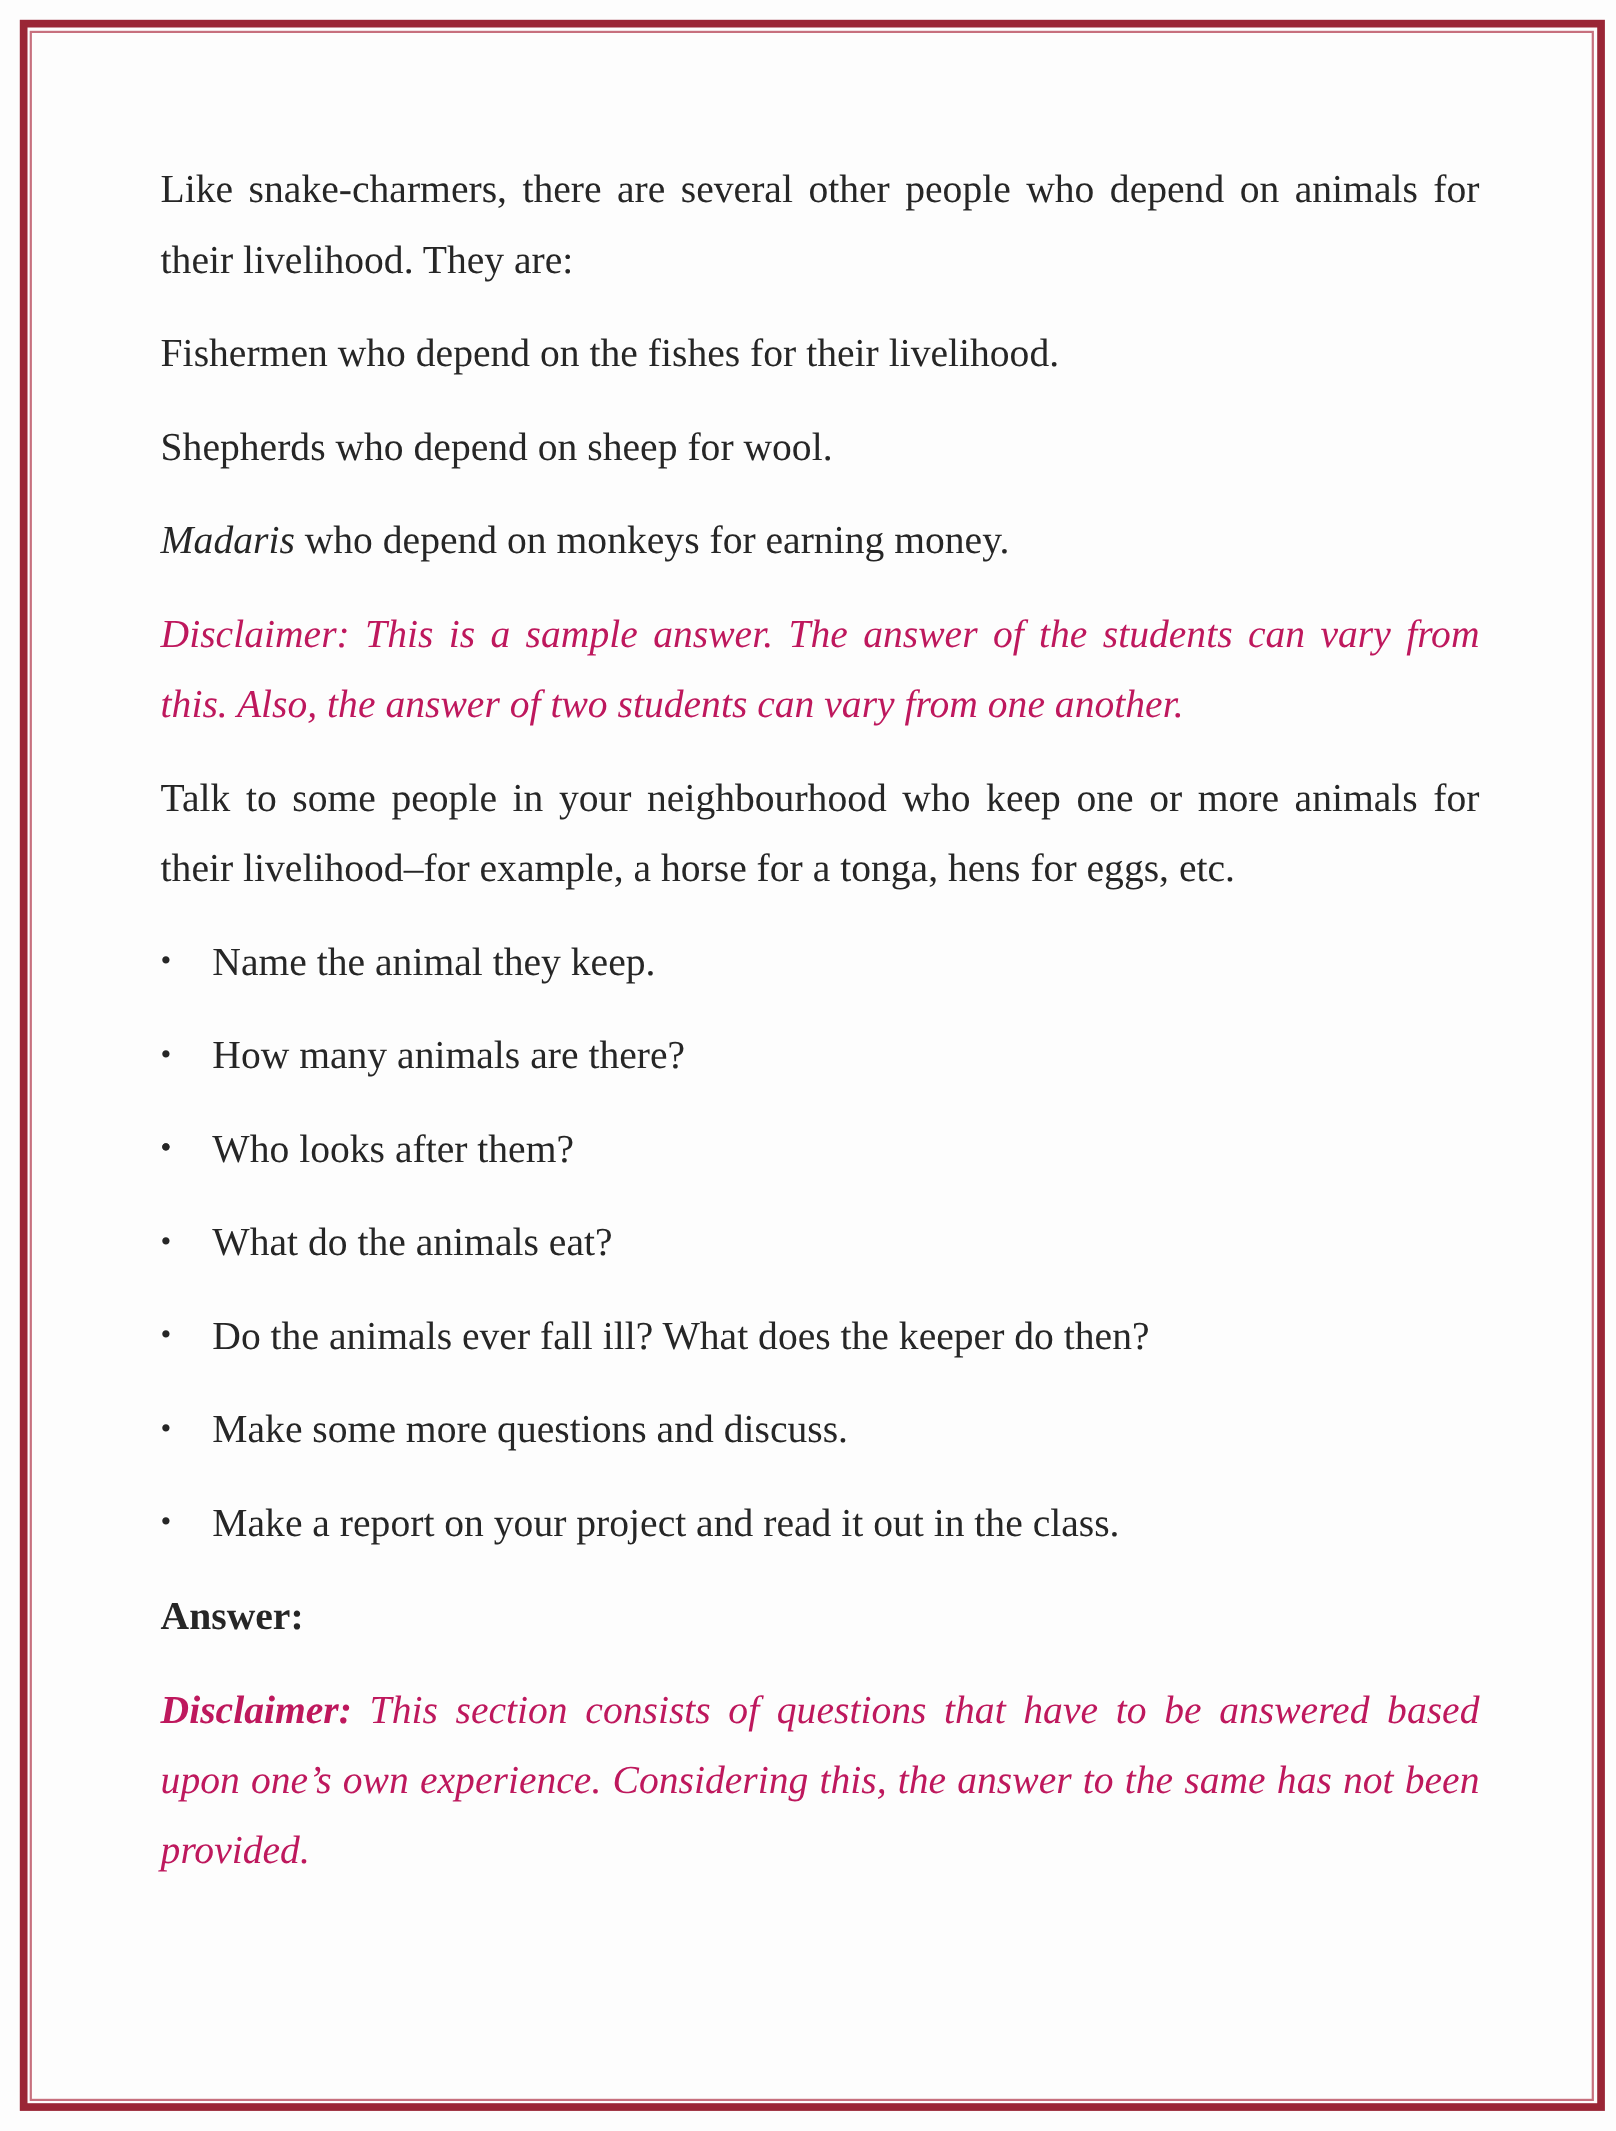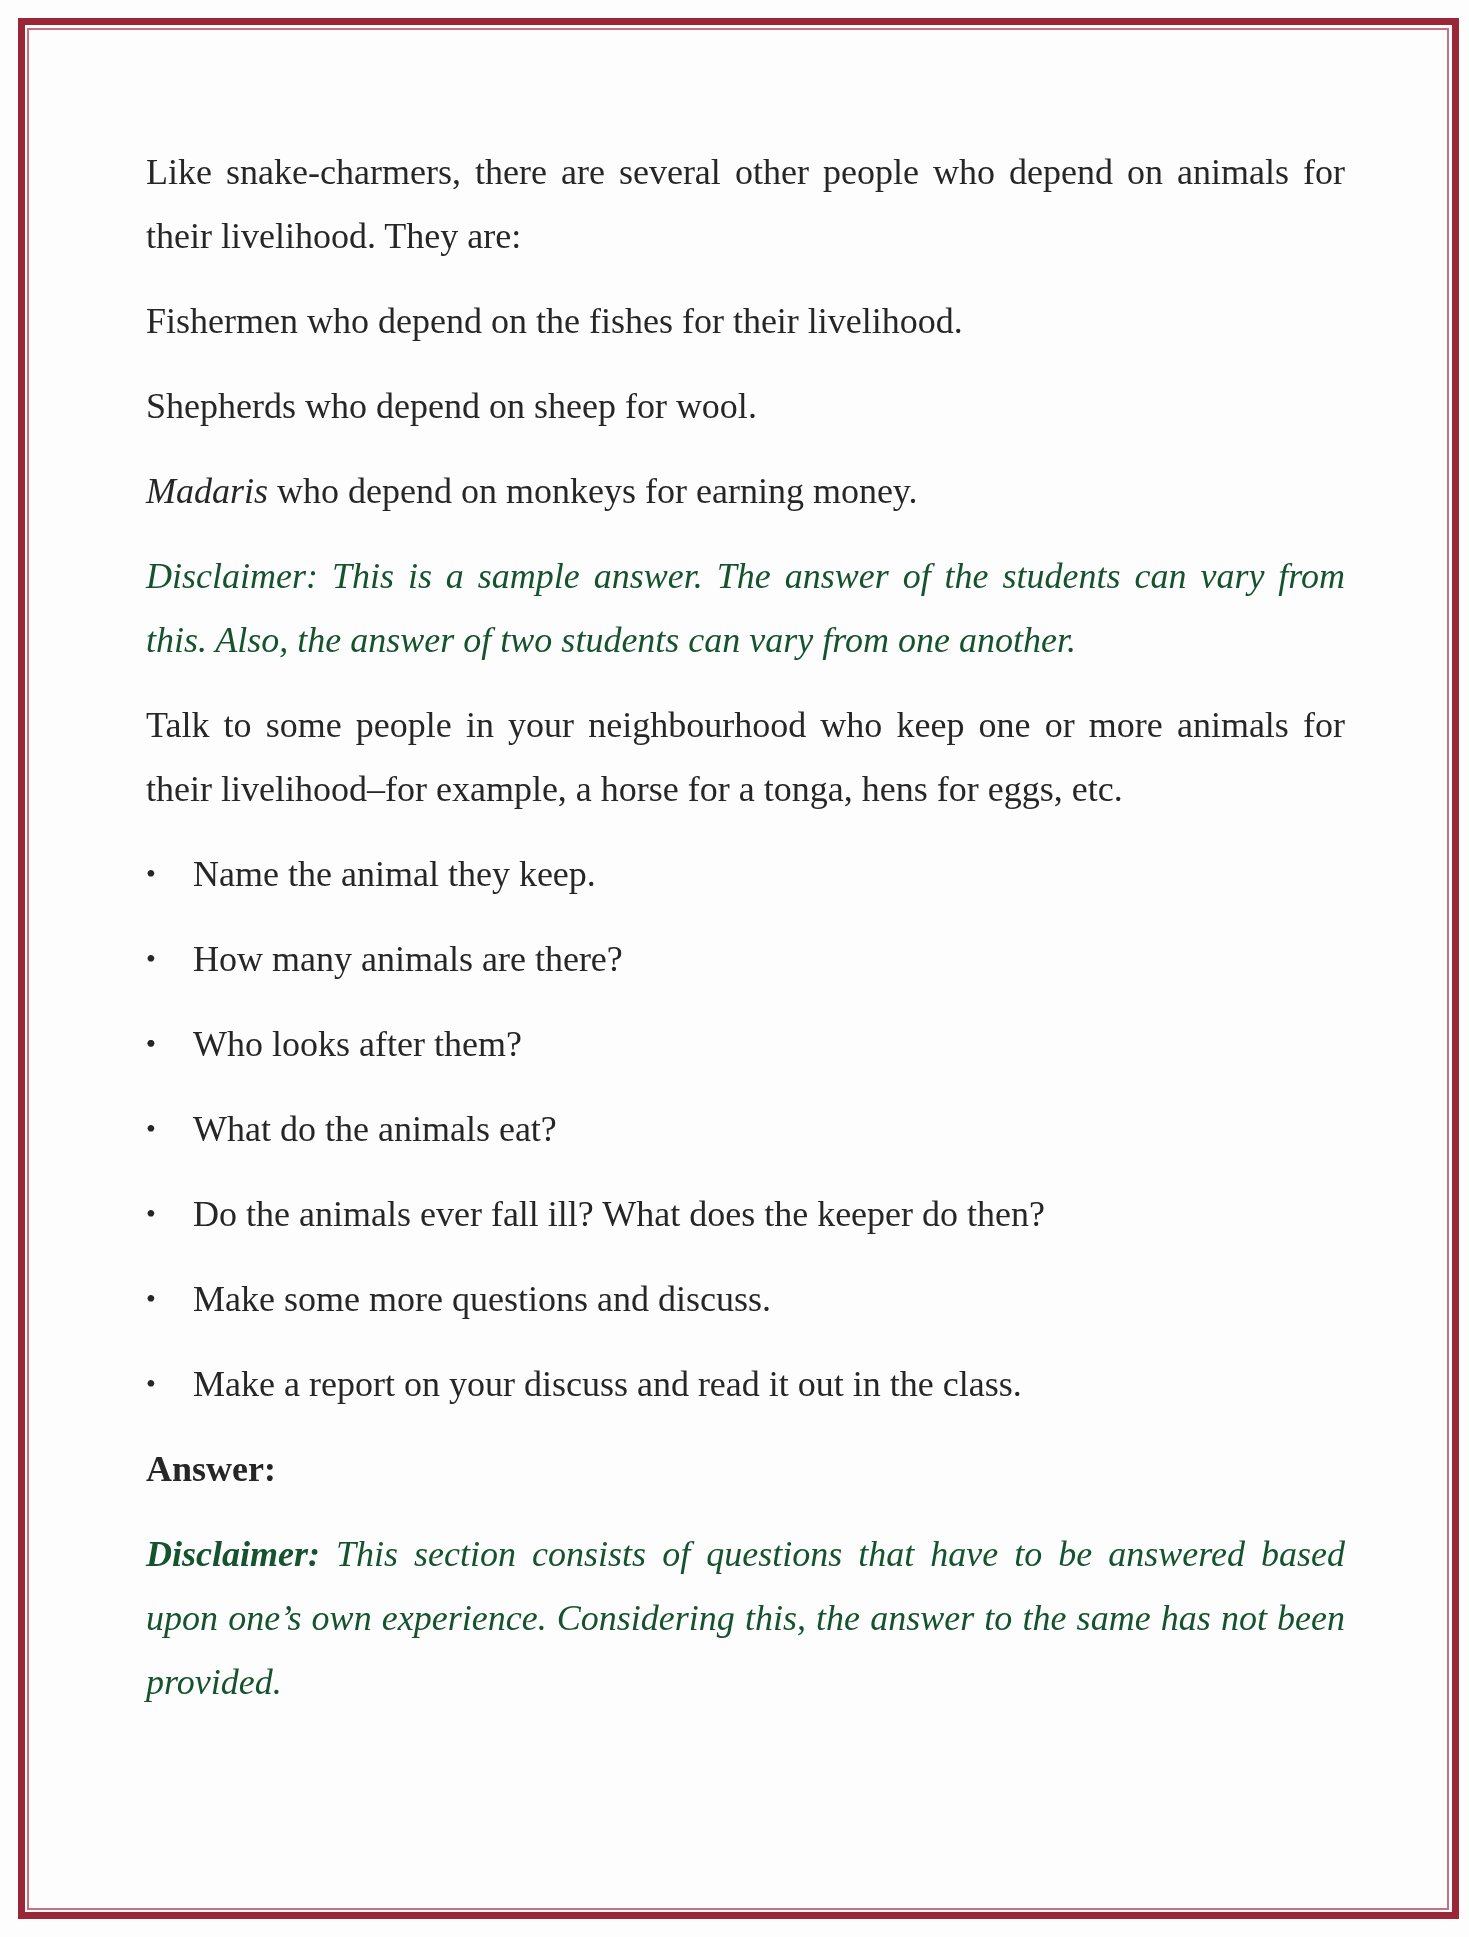--- a/index.html
+++ b/index.html
@@ -15,21 +15,21 @@
   .frame-inner {
     position:absolute; left:27px; top:28px; width:1422px; height:1882px;
     border:2px solid #c7707e; box-sizing:border-box;
   }
   .content {
     position:absolute; left:146px; top:140px; width:1199px;
     font-size:36px; line-height:64px;
   }
   p { margin:0; text-align:justify; }
   .gap { margin-top:21px; }
-  .disc { font-style:italic; color:#14532d; }
+  .disc { font-style:italic; color:#be185d; }
   .heading { font-weight:bold; }
   ul { list-style:none; margin:0; padding:0; }
   li { position:relative; padding-left:47px; margin-top:21px; }
   li .bullet { position:absolute; left:0; top:0; width:20px; font-size:28px; }
 </style>
 </head>
 <body>
 
 <div class="frame-outer"></div>
 <div class="frame-inner"></div>
@@ -44,18 +44,18 @@
   <p class="gap">Talk to some people in your neighbourhood who keep one or more animals for their livelihood–for example, a horse for a tonga, hens for eggs, etc.</p>
 
   <ul>
     <li><span class="bullet">•</span><span>Name the animal they keep.</span></li>
     <li><span class="bullet">•</span><span>How many animals are there?</span></li>
     <li><span class="bullet">•</span></li>
     <li><span class="bullet">•</span><span>Who looks after them?</span></li>
     <li><span class="bullet">•</span><span>What do the animals eat?</span></li>
     <li><span class="bullet">•</span><span>Do the animals ever fall ill? What does the keeper do then?</span></li>
     <li><span class="bullet">•</span><span>Make some more questions and discuss.</span></li>
-    <li><span class="bullet">•</span><span>Make a report on your discuss and read it out in the class.</span></li>
+    <li><span class="bullet">•</span><span>Make a report on your project and read it out in the class.</span></li>
   </ul>
 
   <p class="heading gap">Answer:</p>
   <p class="gap disc"><strong>Disclaimer:</strong><span> This section consists of questions that have to be answered based upon one’s own experience. Considering this, the answer to the same has not been provided.</span></p>
 </div>
 
 </body></html>

